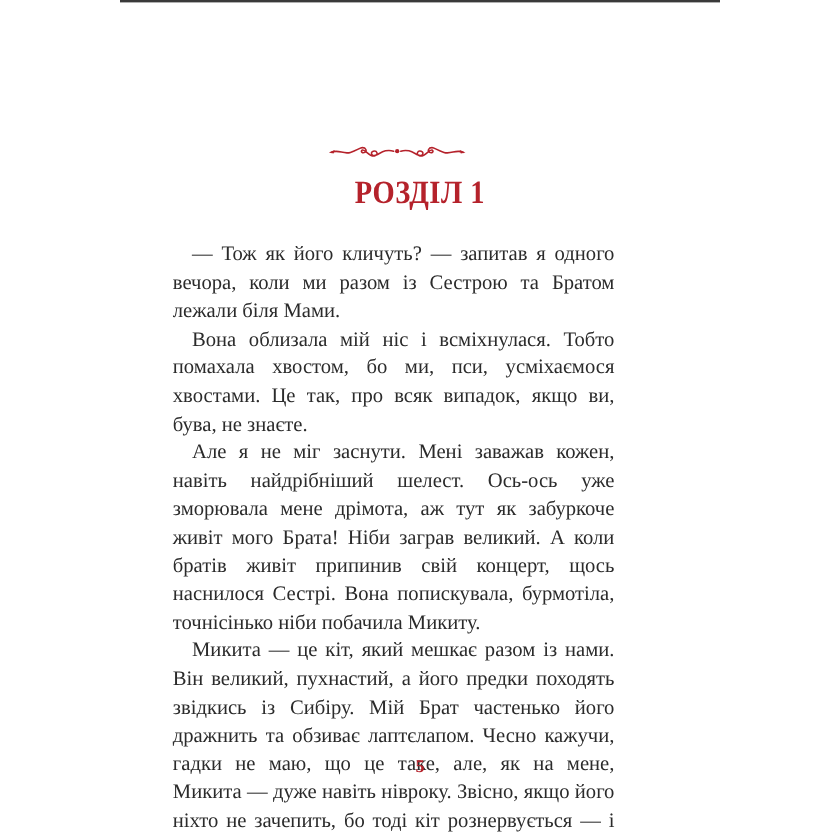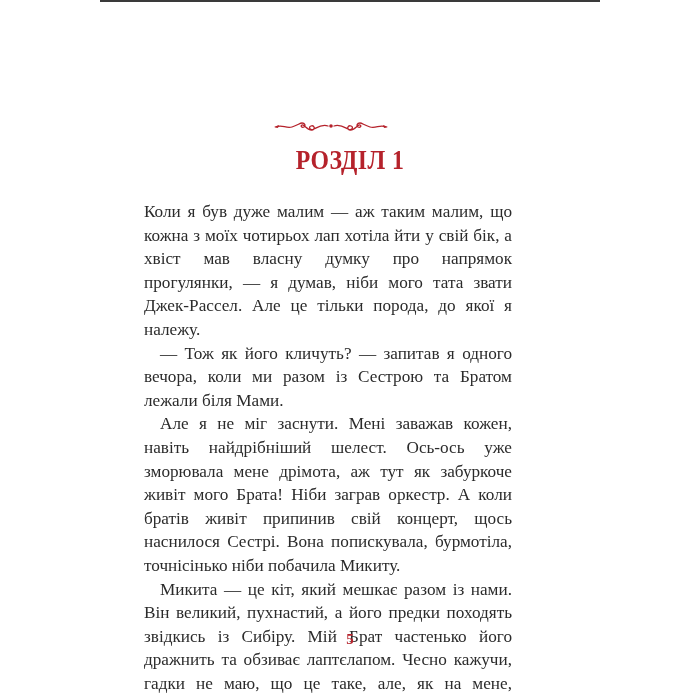--- a/index.html
+++ b/index.html
@@ -92,19 +92,19 @@
   <g fill="#b5222b">
     <circle cx="57" cy="9" r="1.8"></circle>
     <path d="M0,10 L5,8 L4,11 Z"></path>
     <path d="M114,10 L109,8 L110,11 Z"></path>
   </g>
 </svg>
 
 <div class="chapter-title">РОЗДІЛ 1</div>
 
 <div class="body-text">
-  <p class="first">Коли я був дуже малим — аж таким малим, що кожна з моїх чотирьох лап хотіла йти у свій бік, а хвіст мав власну думку про напрямок прогулянки, — я думав, ніби мого тата звати Джек-Рассел. Але це тільки порода, до якої я належу.</p>
   <p>— Тож як його кличуть? — запитав я одного вечора, коли ми разом із Сестрою та Братом лежали біля Мами.</p>
-  <p>Але я не міг заснути. Мені заважав кожен, навіть найдрібніший шелест. Ось-ось уже зморювала мене дрімота, аж тут як забуркоче живіт мого Брата! Ніби заграв оркестр. А коли братів живіт припинив свій концерт, щось наснилося Сестрі. Вона попискувала, бурмотіла, точнісінько ніби побачила Микиту.</p>
+  <p>Вона облизала мій ніс і всміхнулася. Тобто помахала хвостом, бо ми, пси, усміхаємося хвостами. Це так, про всяк випадок, якщо ви, бува, не знаєте.</p>
+  <p>Але я не міг заснути. Мені заважав кожен, навіть найдрібніший шелест. Ось-ось уже зморювала мене дрімота, аж тут як забуркоче живіт мого Брата! Ніби заграв великий. А коли братів живіт припинив свій концерт, щось наснилося Сестрі. Вона попискувала, бурмотіла, точнісінько ніби побачила Микиту.</p>
   <p class="cont">Микита — це кіт, який мешкає разом із нами. Він великий, пухнастий, а його предки походять звідкись із Сибіру. Мій Брат частенько його дражнить та обзиває лаптєлапом. Чесно кажучи, гадки не маю, що це таке, але, як на мене, Микита — дуже навіть нівроку. Звісно, якщо його ніхто не зачепить, бо тоді кіт рознервується — і ризикуєш</p>
 </div>
 
 <div class="page-number">5</div>
 
 </body></html>

